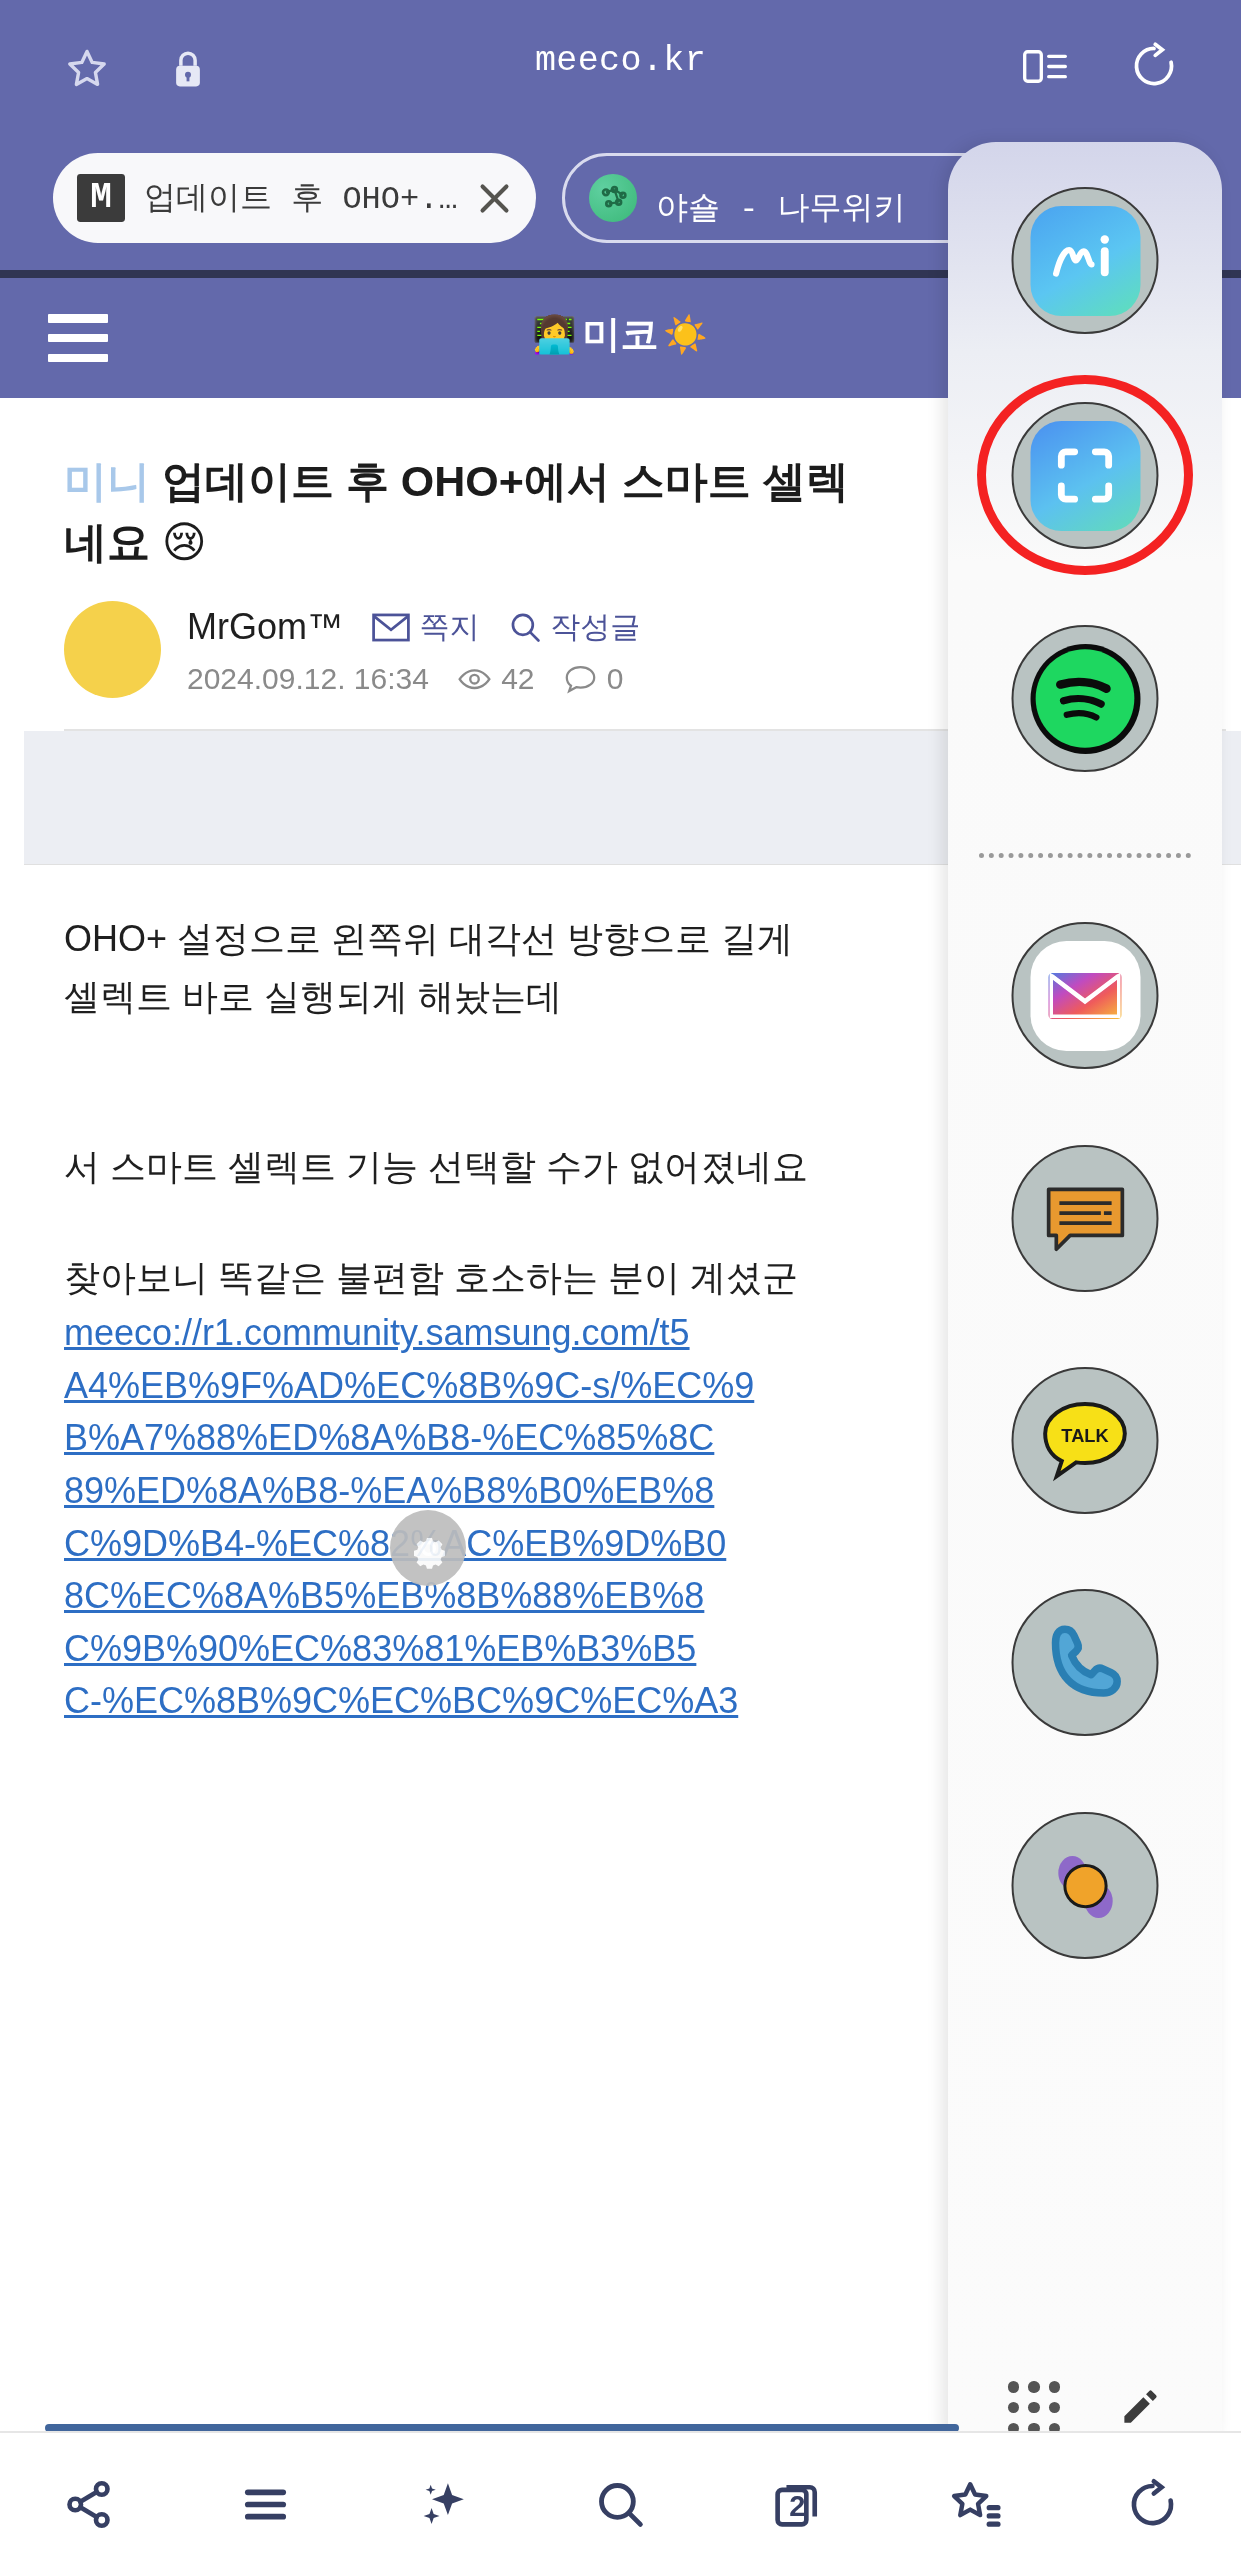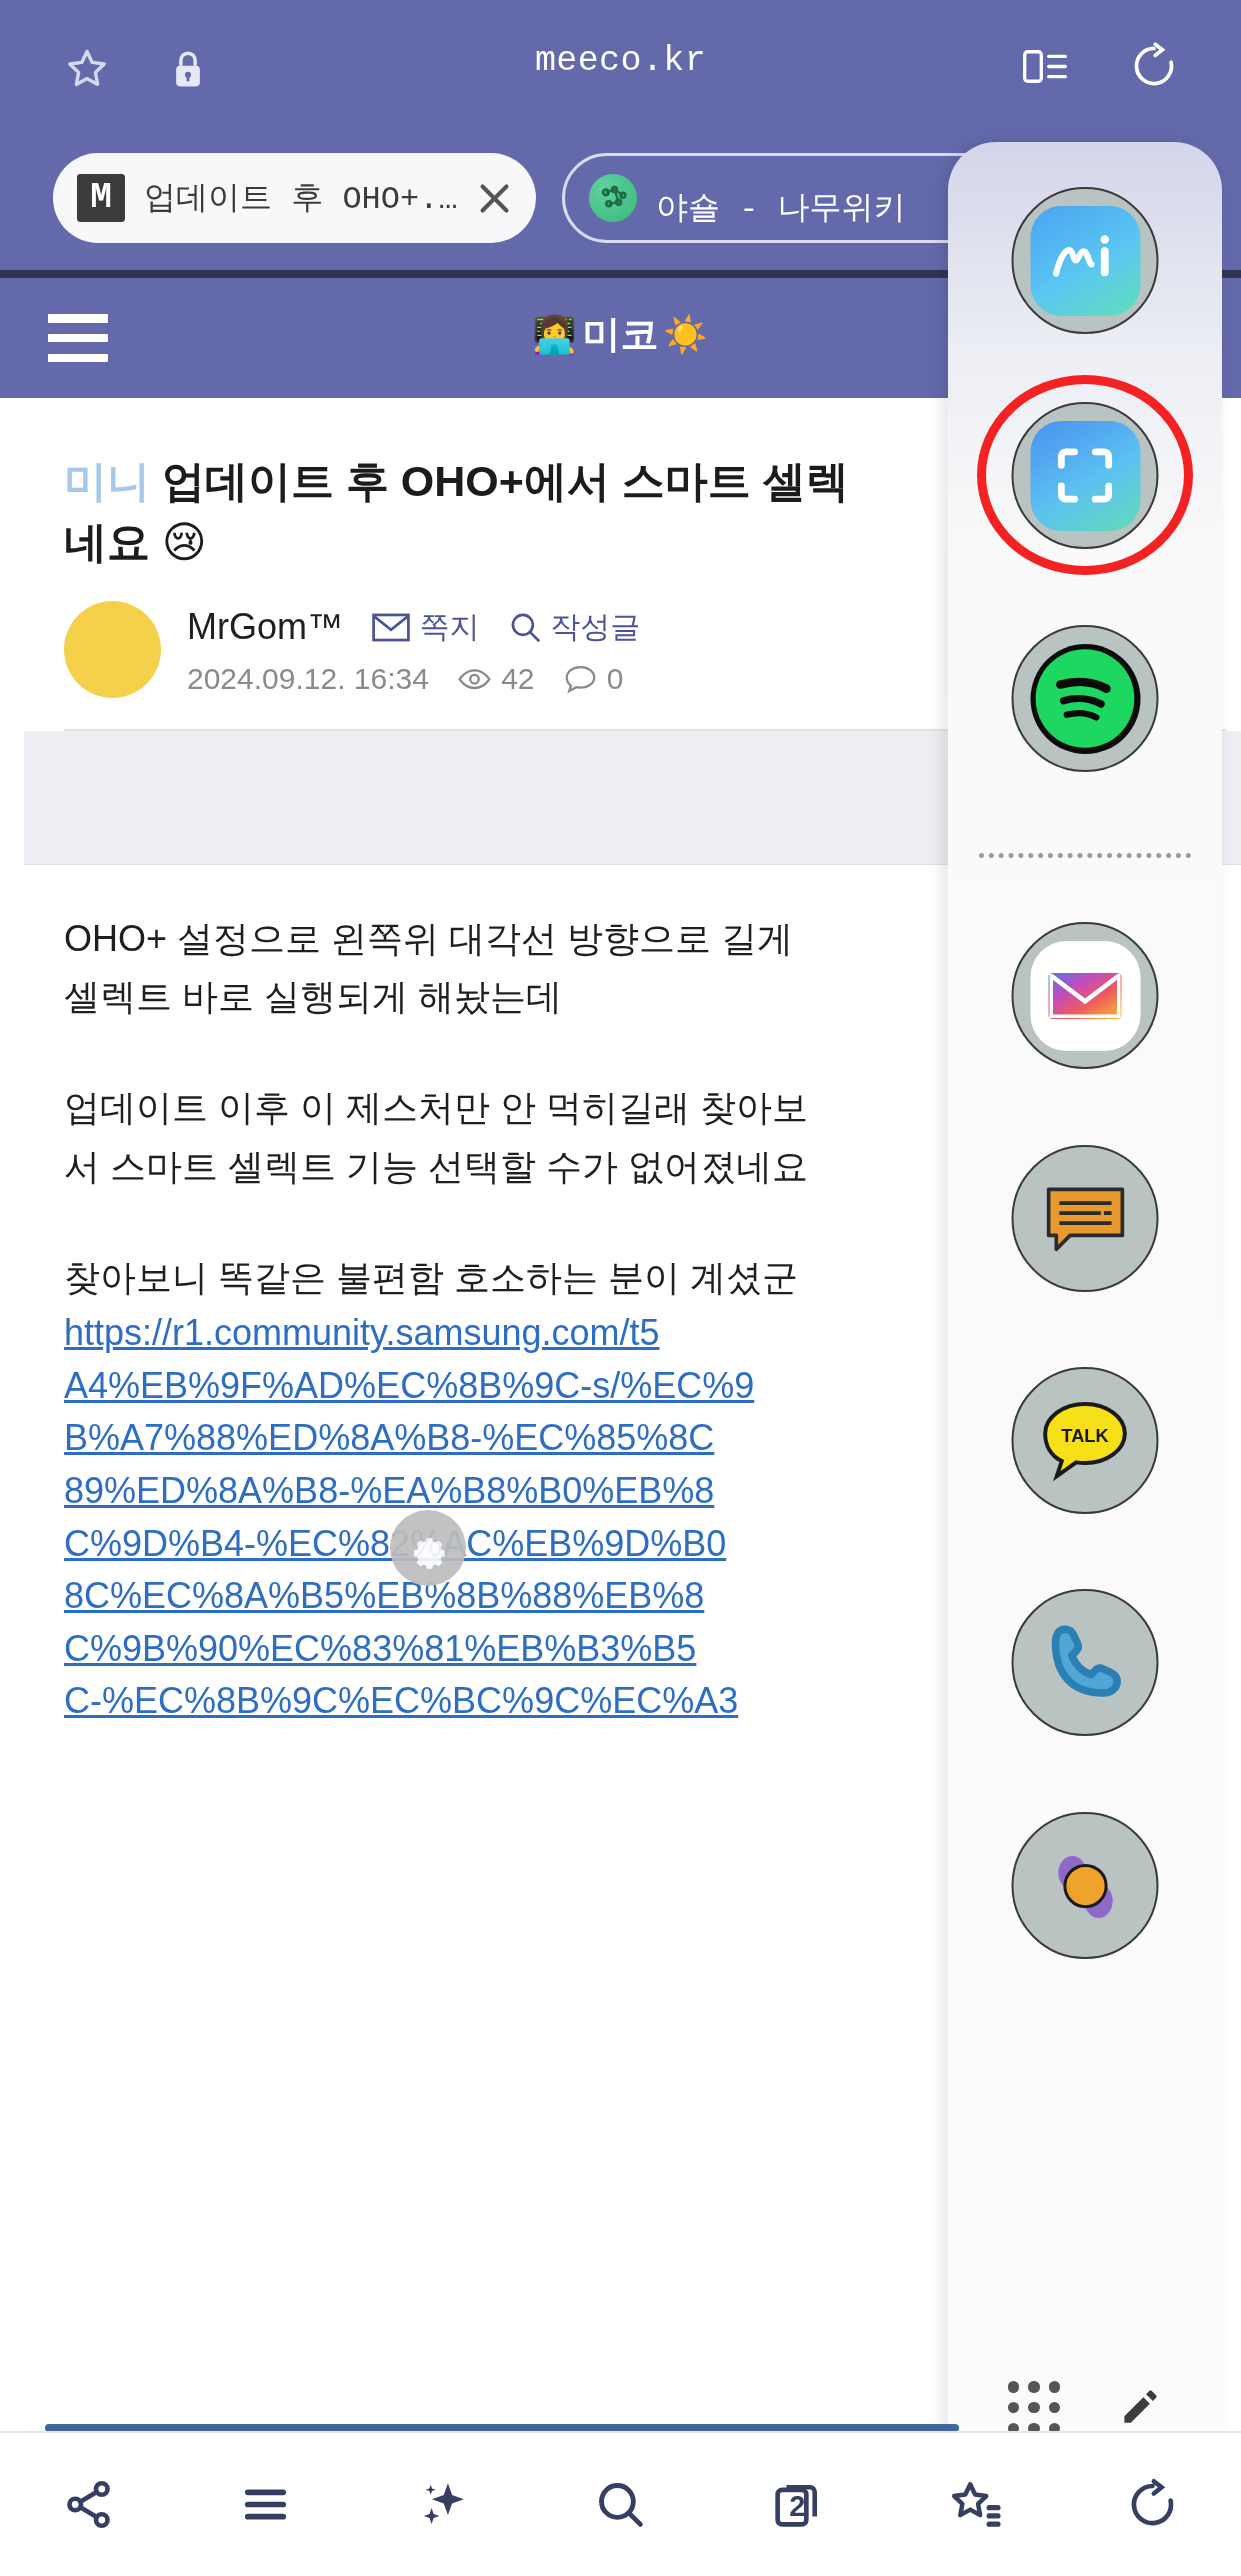--- a/index.html
+++ b/index.html
@@ -336,30 +336,30 @@
 
     <div class="meta-sep-line"></div>
     <div class="ad-slot"></div>
 
     <div class="article-body">
       <p>
         <span>OHO+ 설정으로 왼쪽위 대각선 방향으로 길게</span><br>
         <span>셀렉트 바로 실행되게 해놨는데</span>
       </p>
       <p>
-        <span>업데이트 이후 이 제스처만 안 먹히길래 찾아보</span><br>
+        <br>
         <span>서 스마트 셀렉트 기능 선택할 수가 없어졌네요</span>
       </p>
       <p>
         <span>찾아보니 똑같은 불편함 호소하는 분이 계셨군</span>
       </p>
     </div>
 
     <div class="link-block">
-      <span>https://r1.community.samsung.com/t5</span><br>
+      <span>meeco://r1.community.samsung.com/t5</span><br>
       <span>A4%EB%9F%AD%EC%8B%9C-s/%EC%9</span><br>
       <span>B%A7%88%ED%8A%B8-%EC%85%8C</span><br>
       <span>89%ED%8A%B8-%EA%B8%B0%EB%8</span><br>
       <span>C%9D%B4-%EC%82%AC%EB%9D%B0</span><br>
       <span>8C%EC%8A%B5%EB%8B%88%EB%8</span><br>
       <span>C%9B%90%EC%83%81%EB%B3%B5</span><br>
       <span>C-%EC%8B%9C%EC%BC%9C%EC%A3</span>
     </div>
 
     <div class="float-gear">

